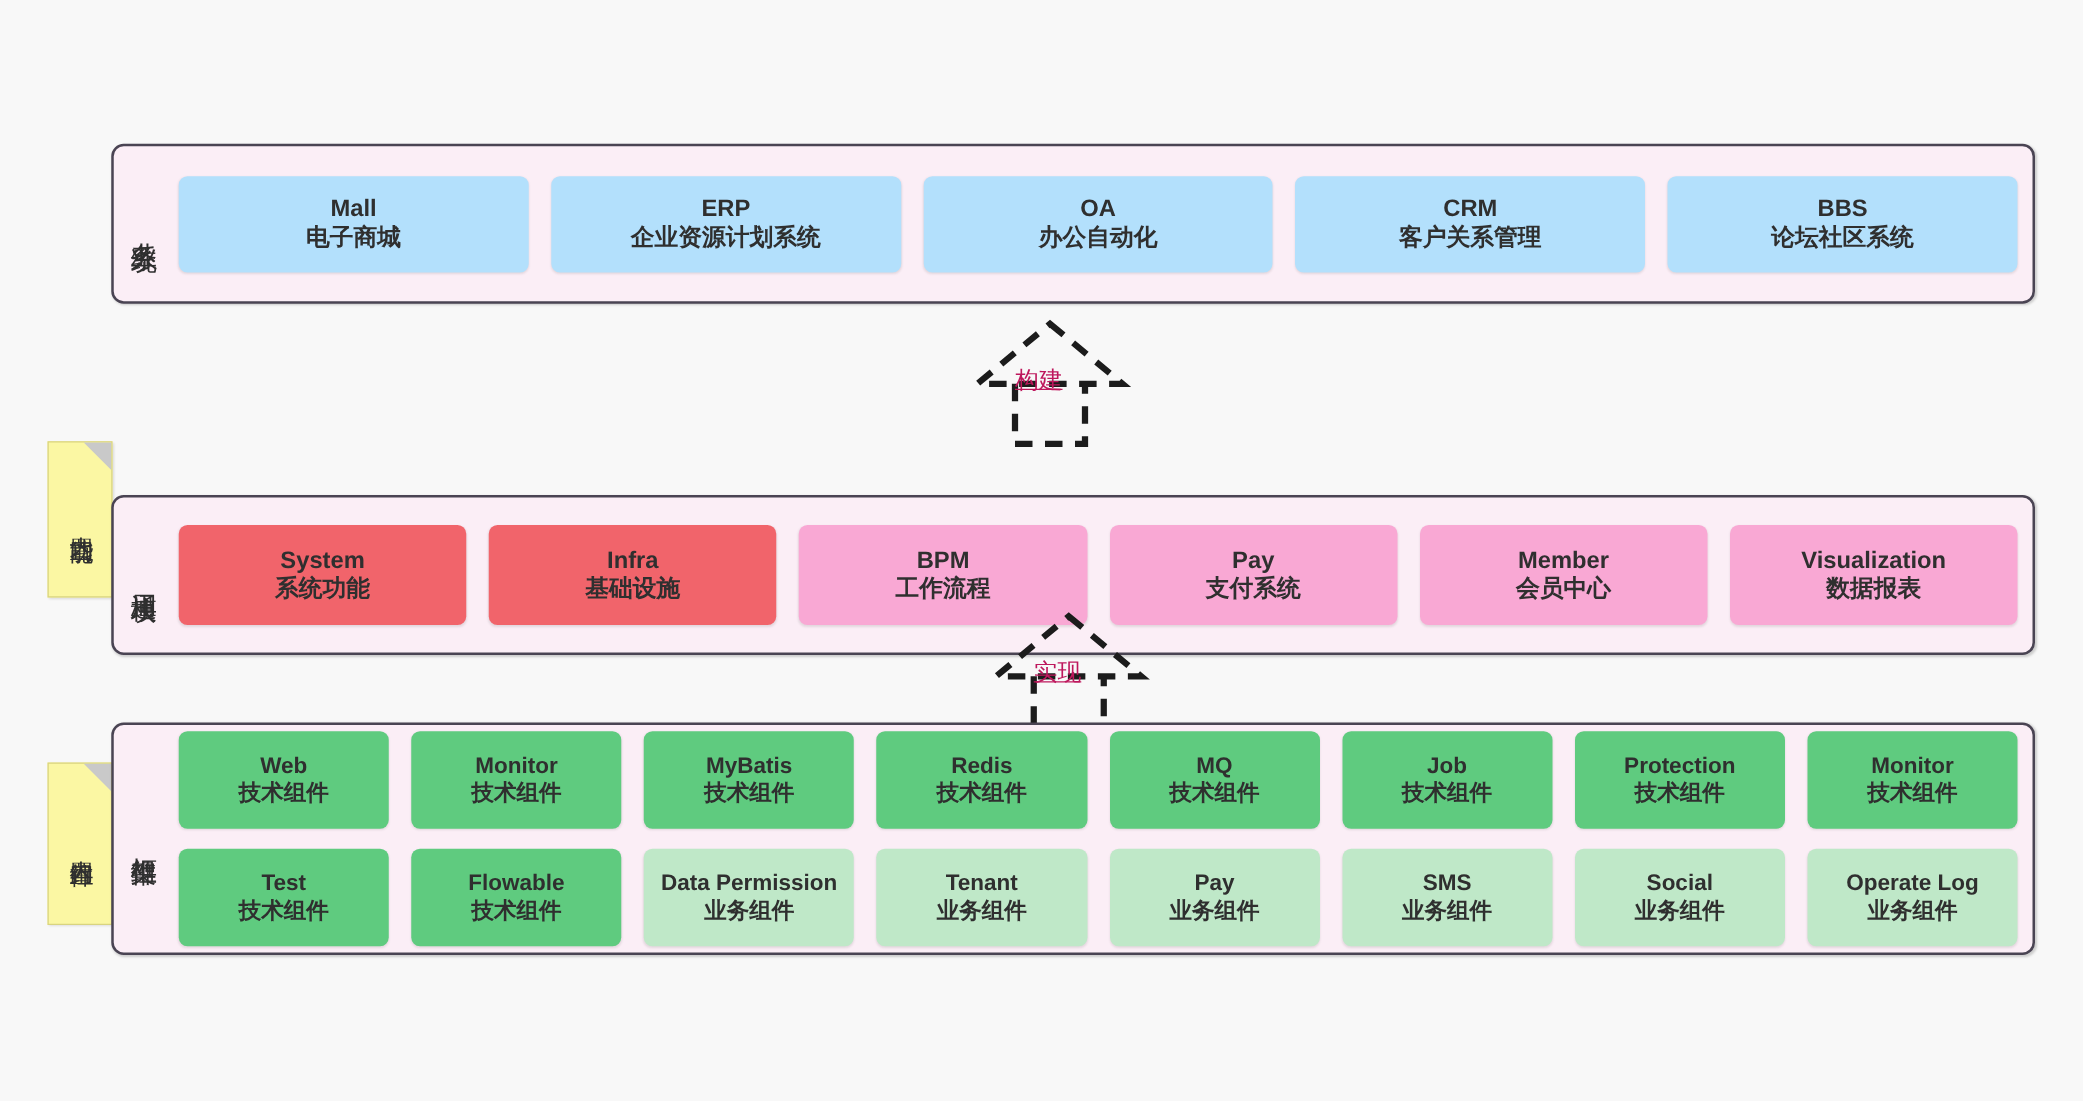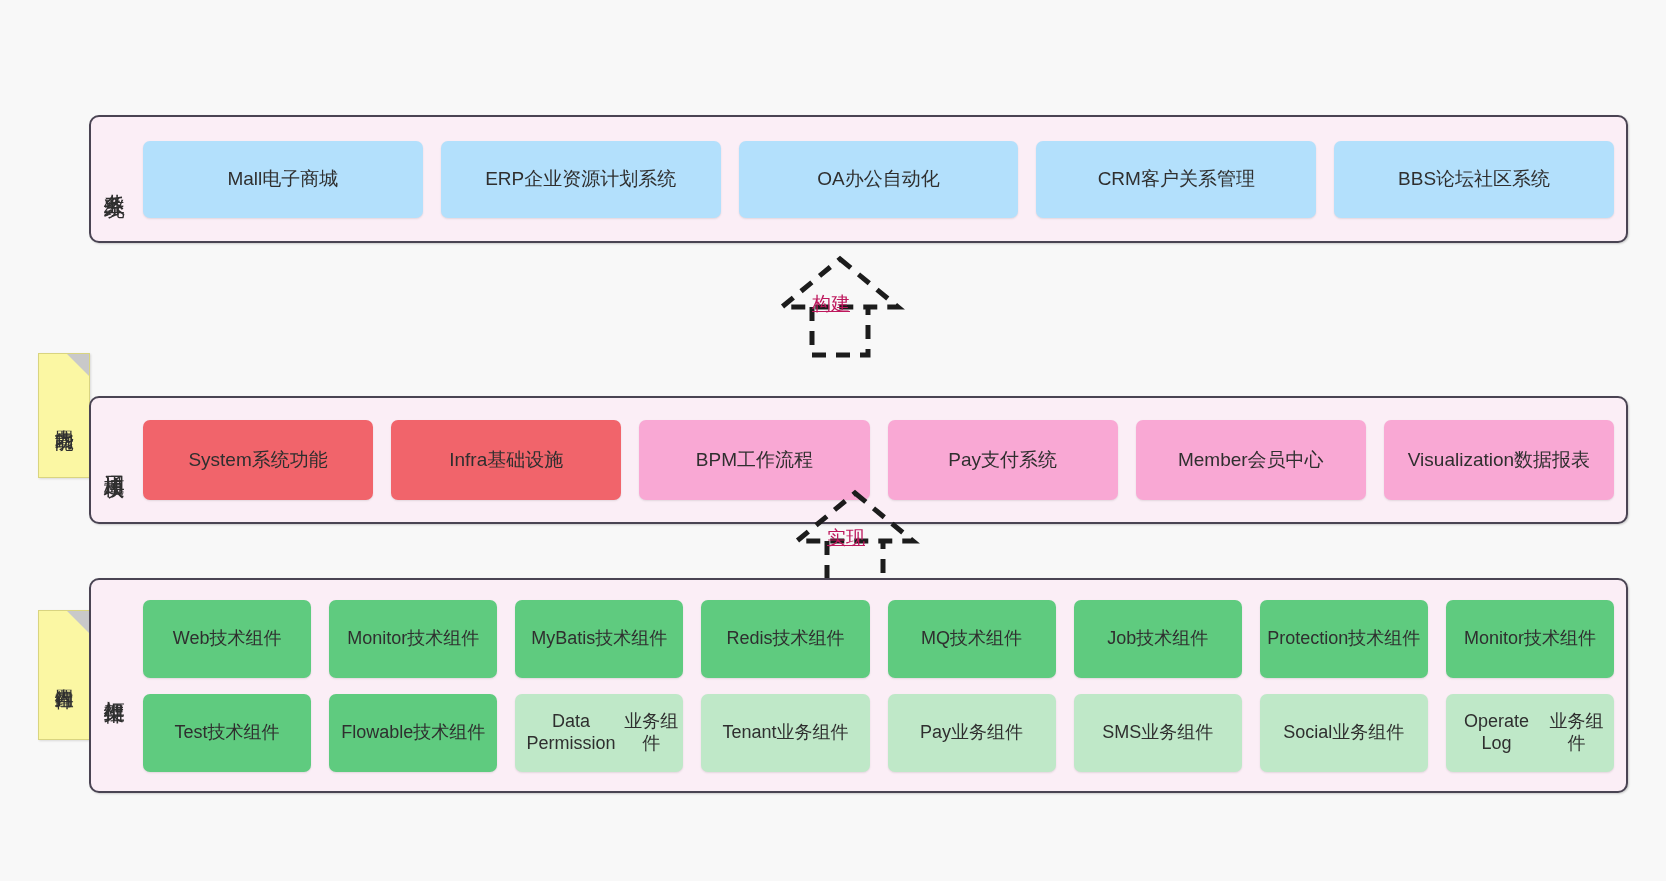--- a/index.html
+++ b/index.html
@@ -55,50 +55,51 @@
     gap: 18px;
     justify-content: space-between;
   }
   .row + .row { margin-top: 16px; }
 
   
   .card {
     flex: 1 1 0;
     border-radius: 7px;
     display: flex;
-    flex-direction: row;
+    flex-direction: column;
     align-items: center;
     justify-content: center;
-    text-align: center;
+    text-align: right;
     font-size: 19px;
     line-height: 1.22;
     color: #2f2f2f;
     padding: 6px 4px;
     box-sizing: border-box;
     box-shadow: 0 1px 2px rgba(0,0,0,0.10);
+    font-weight: bold;
   }
   .card .l1 { display: block; }
   .card .l2 { display: block; }
 
   .c-blue       { background: #b3e0fc; }
   .c-red-strong { background: #f1646b; }
   .c-red-light  { background: #f9a8d4; }
   .c-green-strong { background: #5fcb7f; }
   .c-green-light  { background: #bfe8c8; }
 
   
   #layer-business { left: 89px;  top: 115px; width: 1539px; height: 128px; }
   #layer-business .card { height: 77px; }
 
   
   #layer-common { left: 89px; top: 348px; width: 1539px; height: 128px; margin-top: 48px; }
   #layer-common .card { height: 80px; }
 
   
-  #layer-framework { left: 89px; top: 578px; width: 1539px; height: 215px; }
+  #layer-framework { left: 89px; top: 578px; width: 1539px; height: 186px; }
   #layer-framework .card { height: 78px; font-size: 18px; }
 
   
   .note {
     position: absolute;
     width: 52px;
     background: #fbf7a3;
     border: 1px solid #d9d480;
     box-sizing: border-box;
     display: flex;

